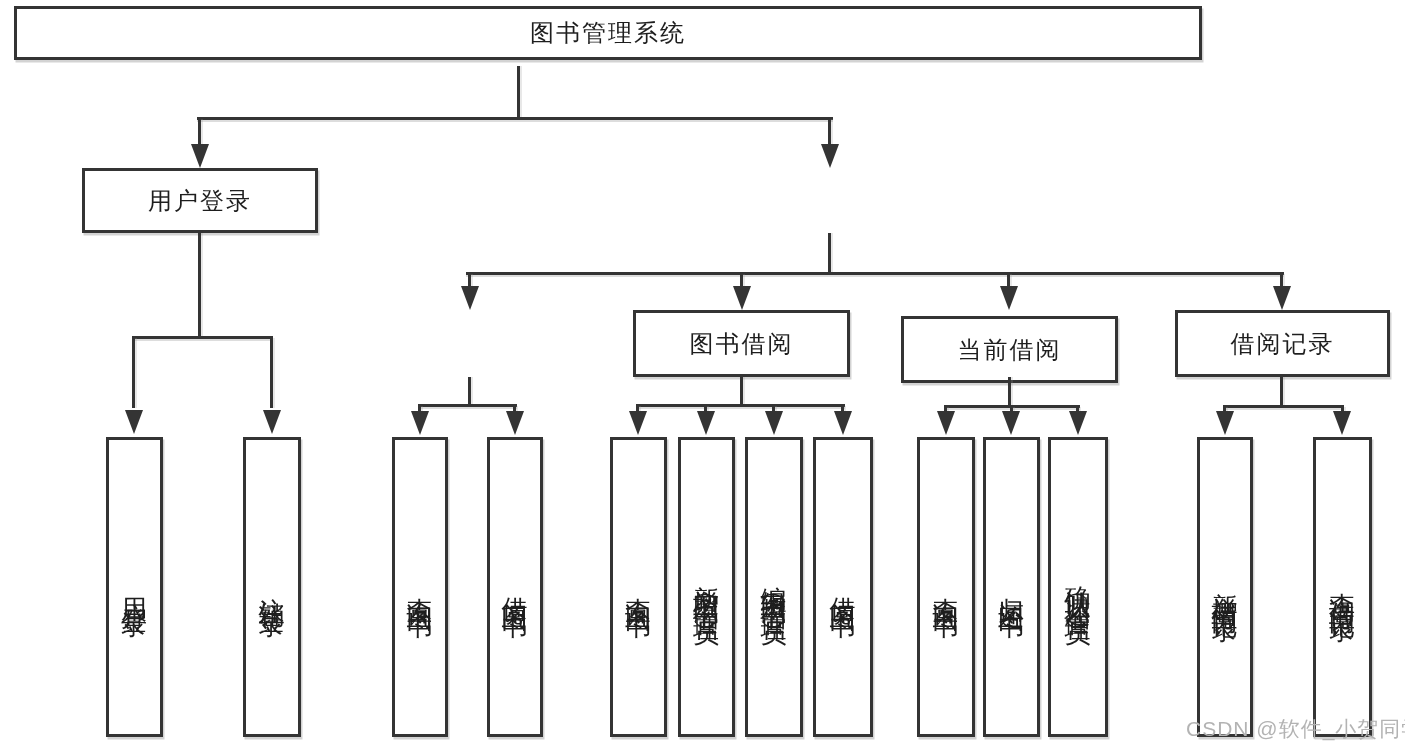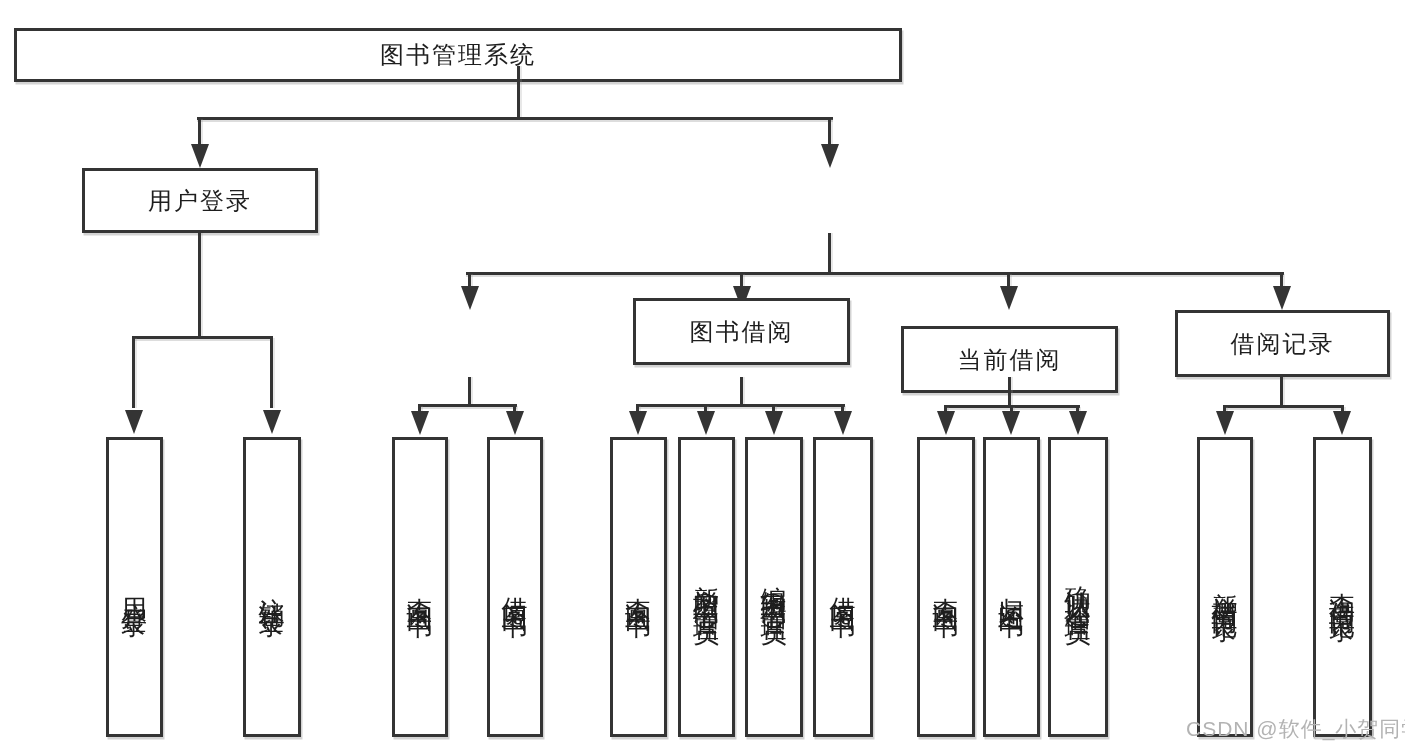--- a/index.html
+++ b/index.html
@@ -39,21 +39,21 @@
   .watermark{
     position:absolute;left:1186px;top:715px;z-index:10;
     color:var(--watermark,#b3b3b3);font-size:21px;letter-spacing:1px;white-space:nowrap;
   }
 </style>
 </head>
 <body>
 
 <div class="canvas">
 
-  <div class="box" style="left:14px;top:28px;width:888px;height:54px">
+  <div class="box" style="left:14px;top:6px;width:1188px;height:54px">
     <span>图书管理系统</span>
   </div>
 
   <div class="v" style="left:517px;top:66px;height:53px"></div>
   <div class="h" style="left:197px;top:117px;width:636px"></div>
   <div class="v" style="left:198px;top:119px;height:27px"></div>
   <div class="v" style="left:828px;top:119px;height:27px"></div>
   <div class="arrow" style="left:191px;top:144px"></div>
   <div class="arrow" style="left:821px;top:144px"></div>
 
@@ -72,24 +72,24 @@
   <div class="h" style="left:466px;top:272px;width:818px"></div>
   <div class="v" style="left:468px;top:274px;height:14px"></div>
   <div class="v" style="left:740px;top:274px;height:14px"></div>
   <div class="v" style="left:1007px;top:274px;height:14px"></div>
   <div class="v" style="left:1280px;top:274px;height:14px"></div>
   <div class="arrow" style="left:461px;top:286px"></div>
   <div class="arrow" style="left:733px;top:286px"></div>
   <div class="arrow" style="left:1000px;top:286px"></div>
   <div class="arrow" style="left:1273px;top:286px"></div>
 
-  <div class="box" style="left:633px;top:298px;width:217px;height:67px">
+  <div class="box" style="left:633px;top:310px;width:217px;height:67px">
     <span>图书借阅</span>
   </div>
-  <div class="box" style="left:901px;top:326px;width:217px;height:67px">
+  <div class="box" style="left:901px;top:316px;width:217px;height:67px">
     <span>当前借阅</span>
   </div>
   <div class="box" style="left:1175px;top:310px;width:215px;height:67px">
     <span>借阅记录</span>
   </div>
 
   <div class="v" style="left:468px;top:377px;height:30px"></div>
   <div class="h" style="left:418px;top:404px;width:99px"></div>
   <div class="v" style="left:418px;top:406px;height:8px"></div>
   <div class="v" style="left:513px;top:406px;height:8px"></div>

